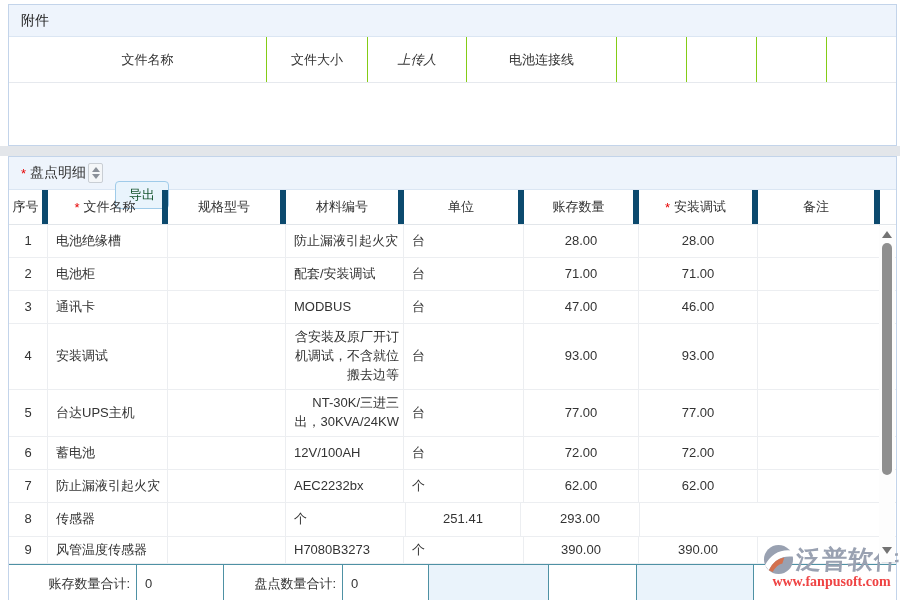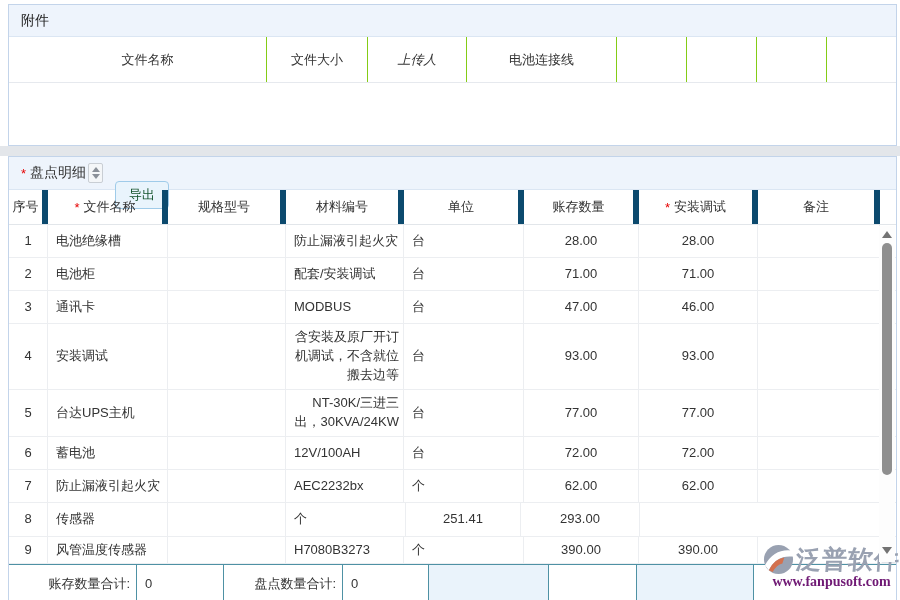--- a/index.html
+++ b/index.html
@@ -67,21 +67,21 @@
   .f4{width:120px; background:#eaf3fb;}
   .f5{width:88px;}
   .f6{width:117px; background:#eaf3fb;}
   .f7{flex:1; border-right:none;}
 
   
   .watermark { position:absolute; left:763px; top:543px; z-index:4; pointer-events:none; }
   .wm-row { display:flex; align-items:center; }
   .wm-logo { width:31px; height:31px; margin-right:2px; }
   .wm-brand { font-size:25px; font-weight:bold; color:#99a1b1; letter-spacing:1px; transform:skewX(-4deg); white-space:nowrap; }
-  .wm-url { font-family:"Liberation Serif",serif; font-weight:bold; font-size:14px; color:#701a75; margin-top:-2px; text-align:center; }
+  .wm-url { font-family:"Liberation Serif",serif; font-weight:bold; font-size:14px; color:#ef4444; margin-top:-2px; text-align:center; }
 </style>
 </head>
 <body>
 
 <section class="panel attach-panel">
   <div class="panel-titlebar">
     <span>附件</span>
   </div>
   <div class="attach-header">
     <div class="hcell a0">文件名称</div>

